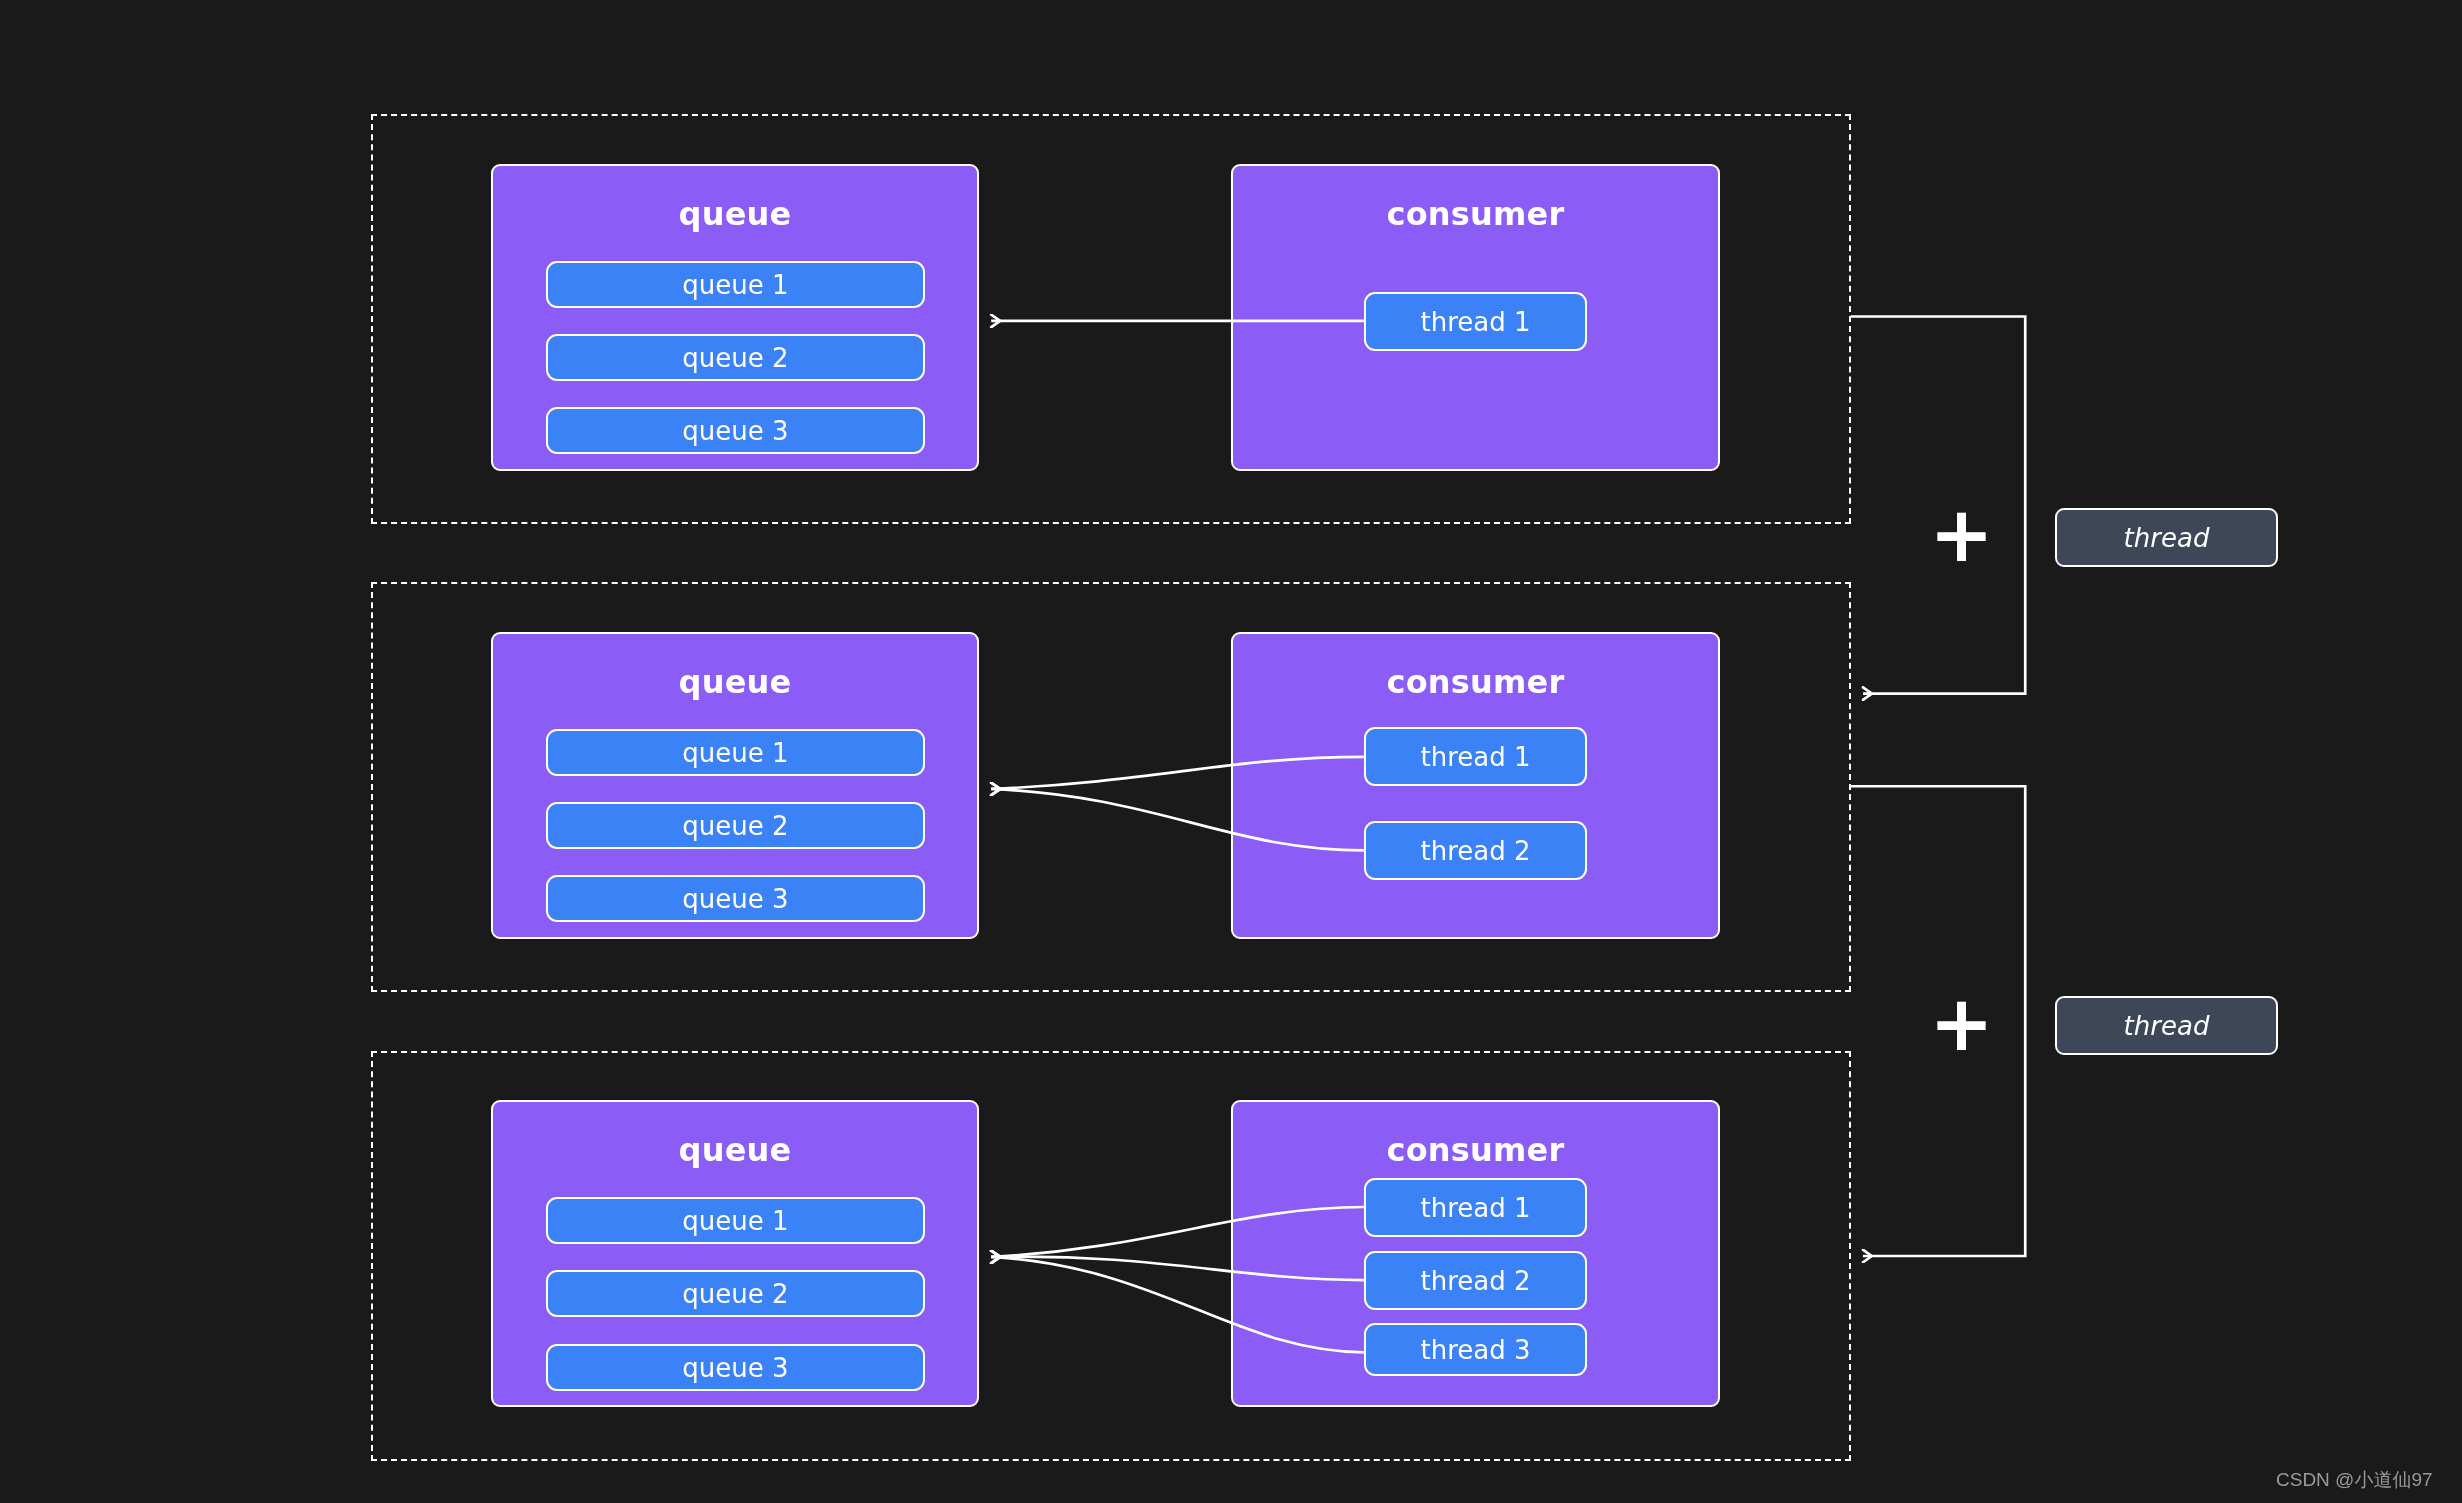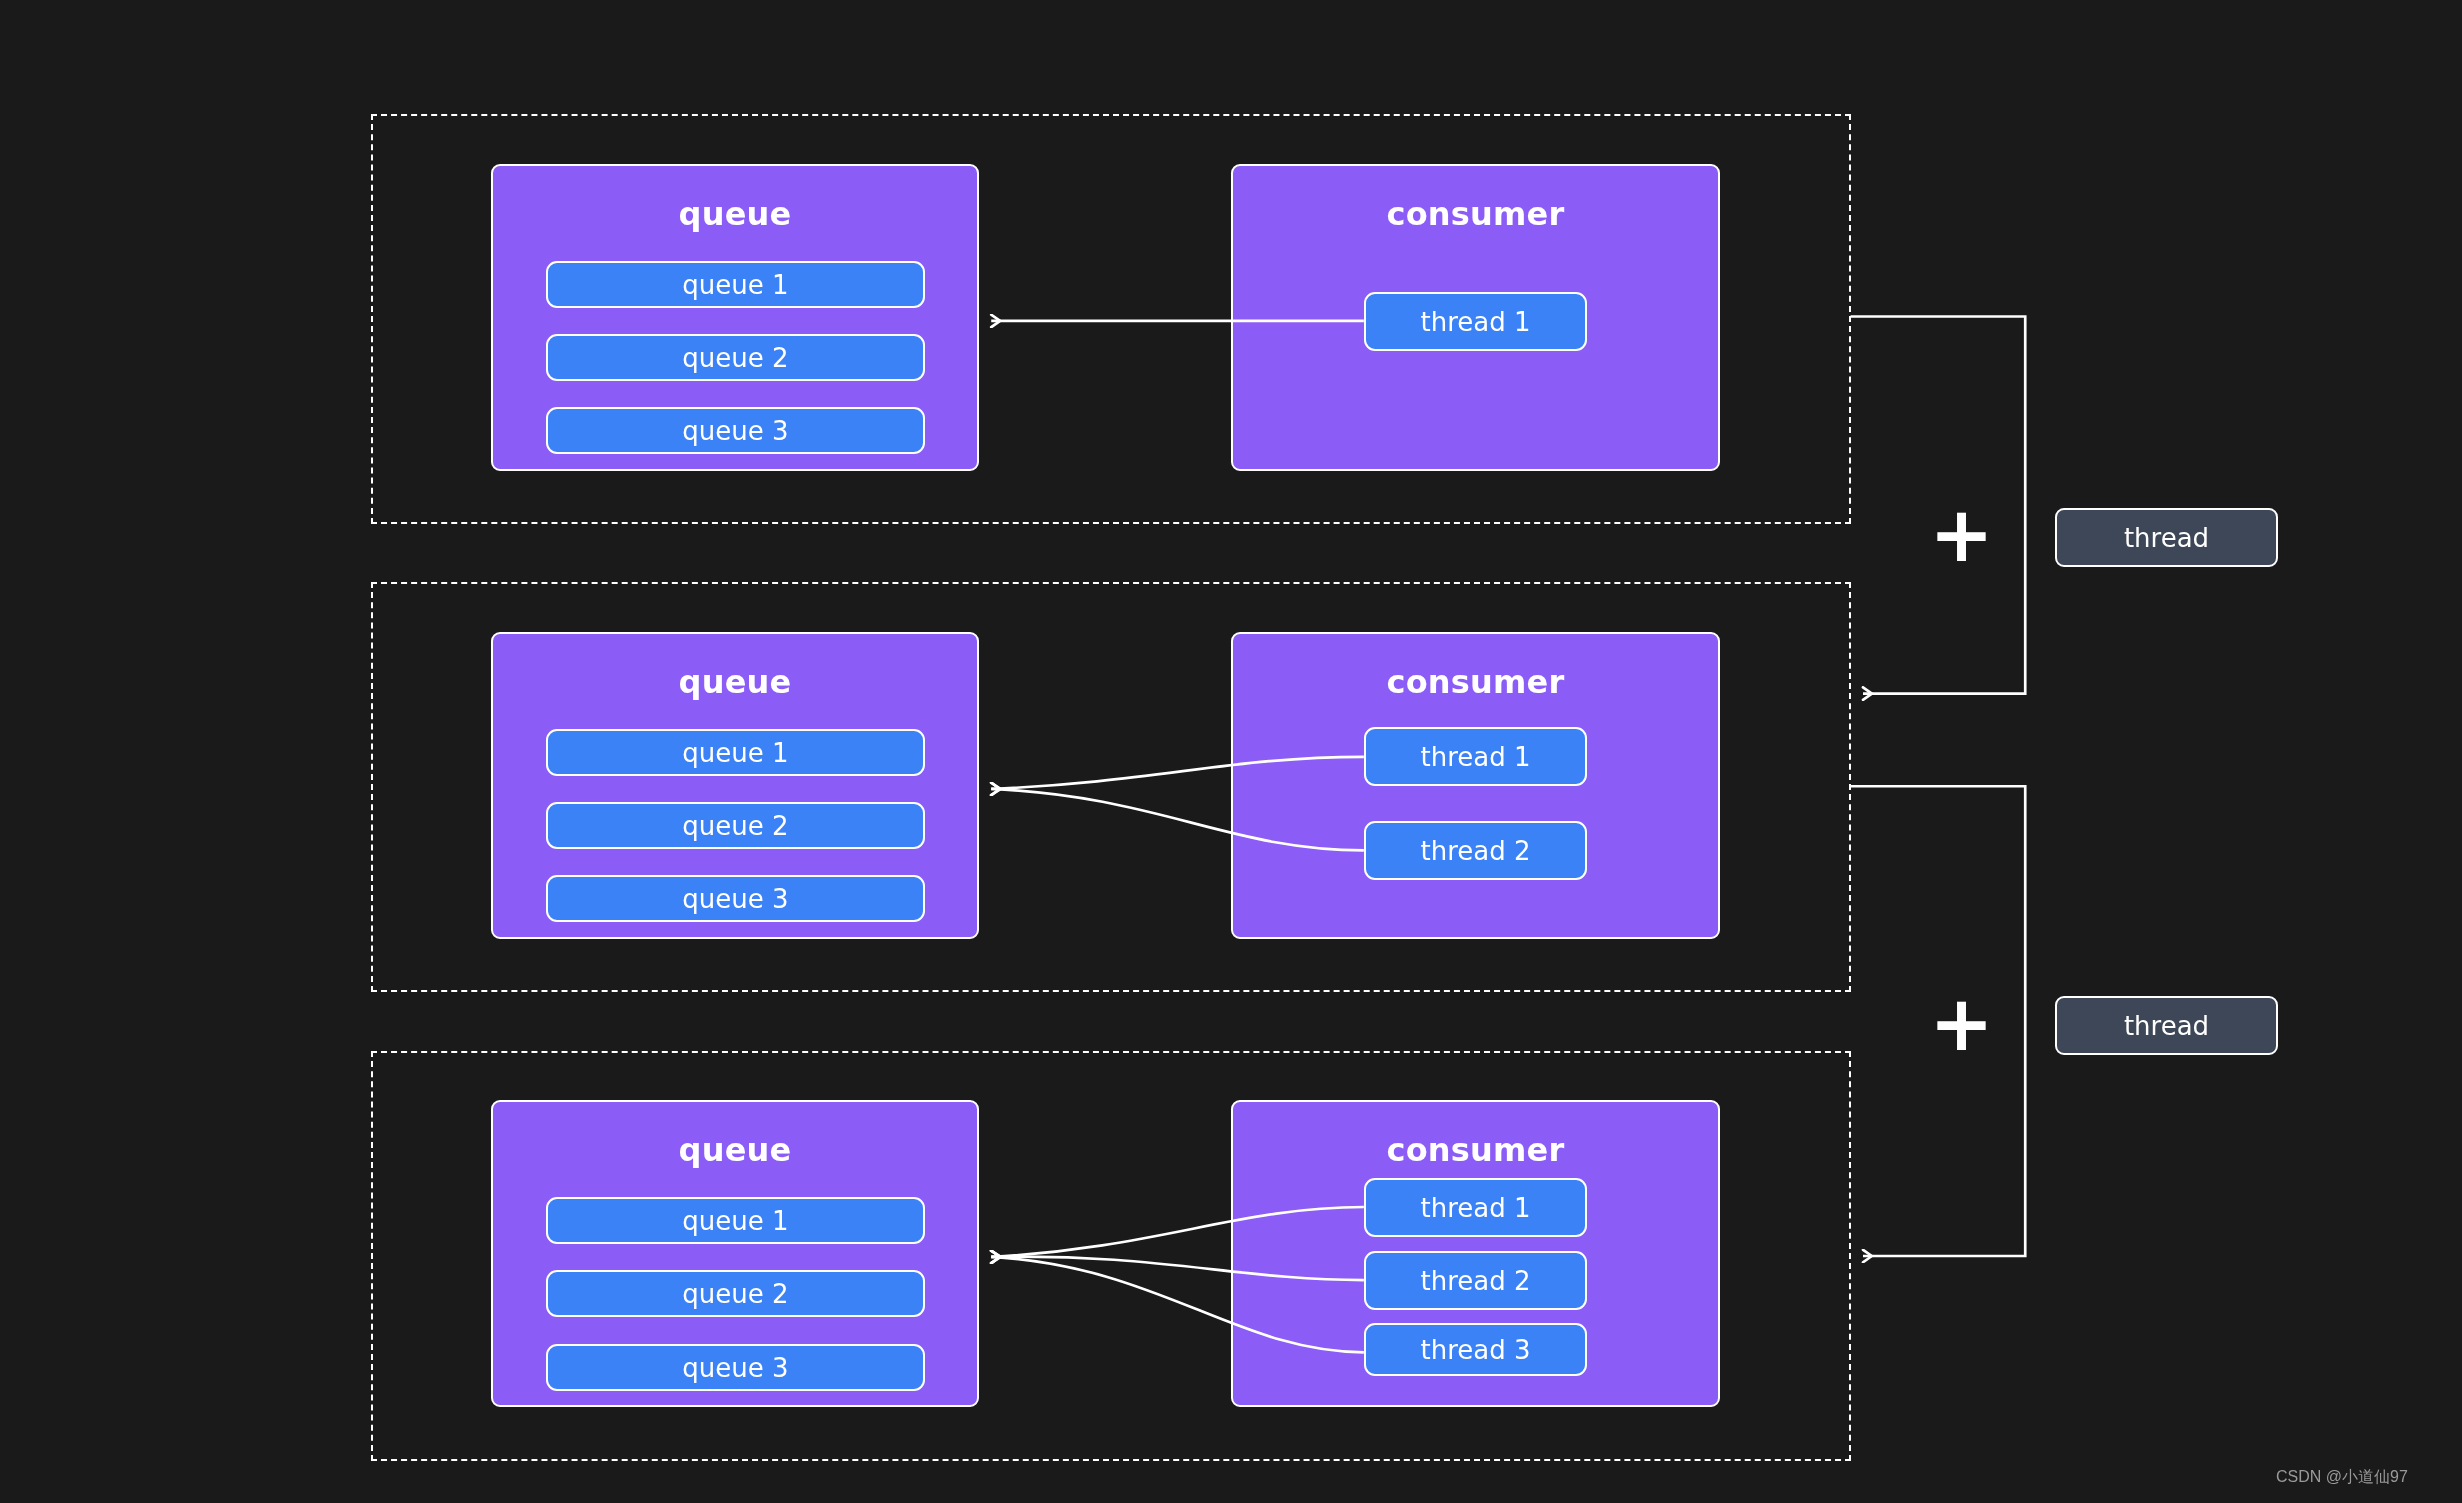--- a/index.html
+++ b/index.html
@@ -44,35 +44,35 @@
     color:#ffffff;
     white-space:nowrap;
   }
   .side-chip{
     position:absolute;
     background:#3d4757;
     border:2.7px solid #ffffff;
     border-radius:9px;
     box-sizing:border-box;
     display:flex;align-items:center;justify-content:center;
-    font-size:26px;color:#ffffff;white-space:nowrap;
+    font-size:26px;color:#ffffff;white-space:nowrap;font-style:italic;
   }
   .plus{
     position:absolute;
     color:#ffffff;
     font-size:77px;
     font-weight:bold;
     line-height:1;
     font-family:"DejaVu Sans","Liberation Sans",sans-serif;
     display:flex;align-items:center;justify-content:center;
     user-select:none;
   }
   .watermark{
     position:absolute;
-    font-size:16px;
+    font-size:19px;
     color:#9a9a9a;
     white-space:nowrap;
     font-family:"Liberation Sans",sans-serif;
   }
 </style>
 </head>
 <body>
 
 <div id="stage">
 

